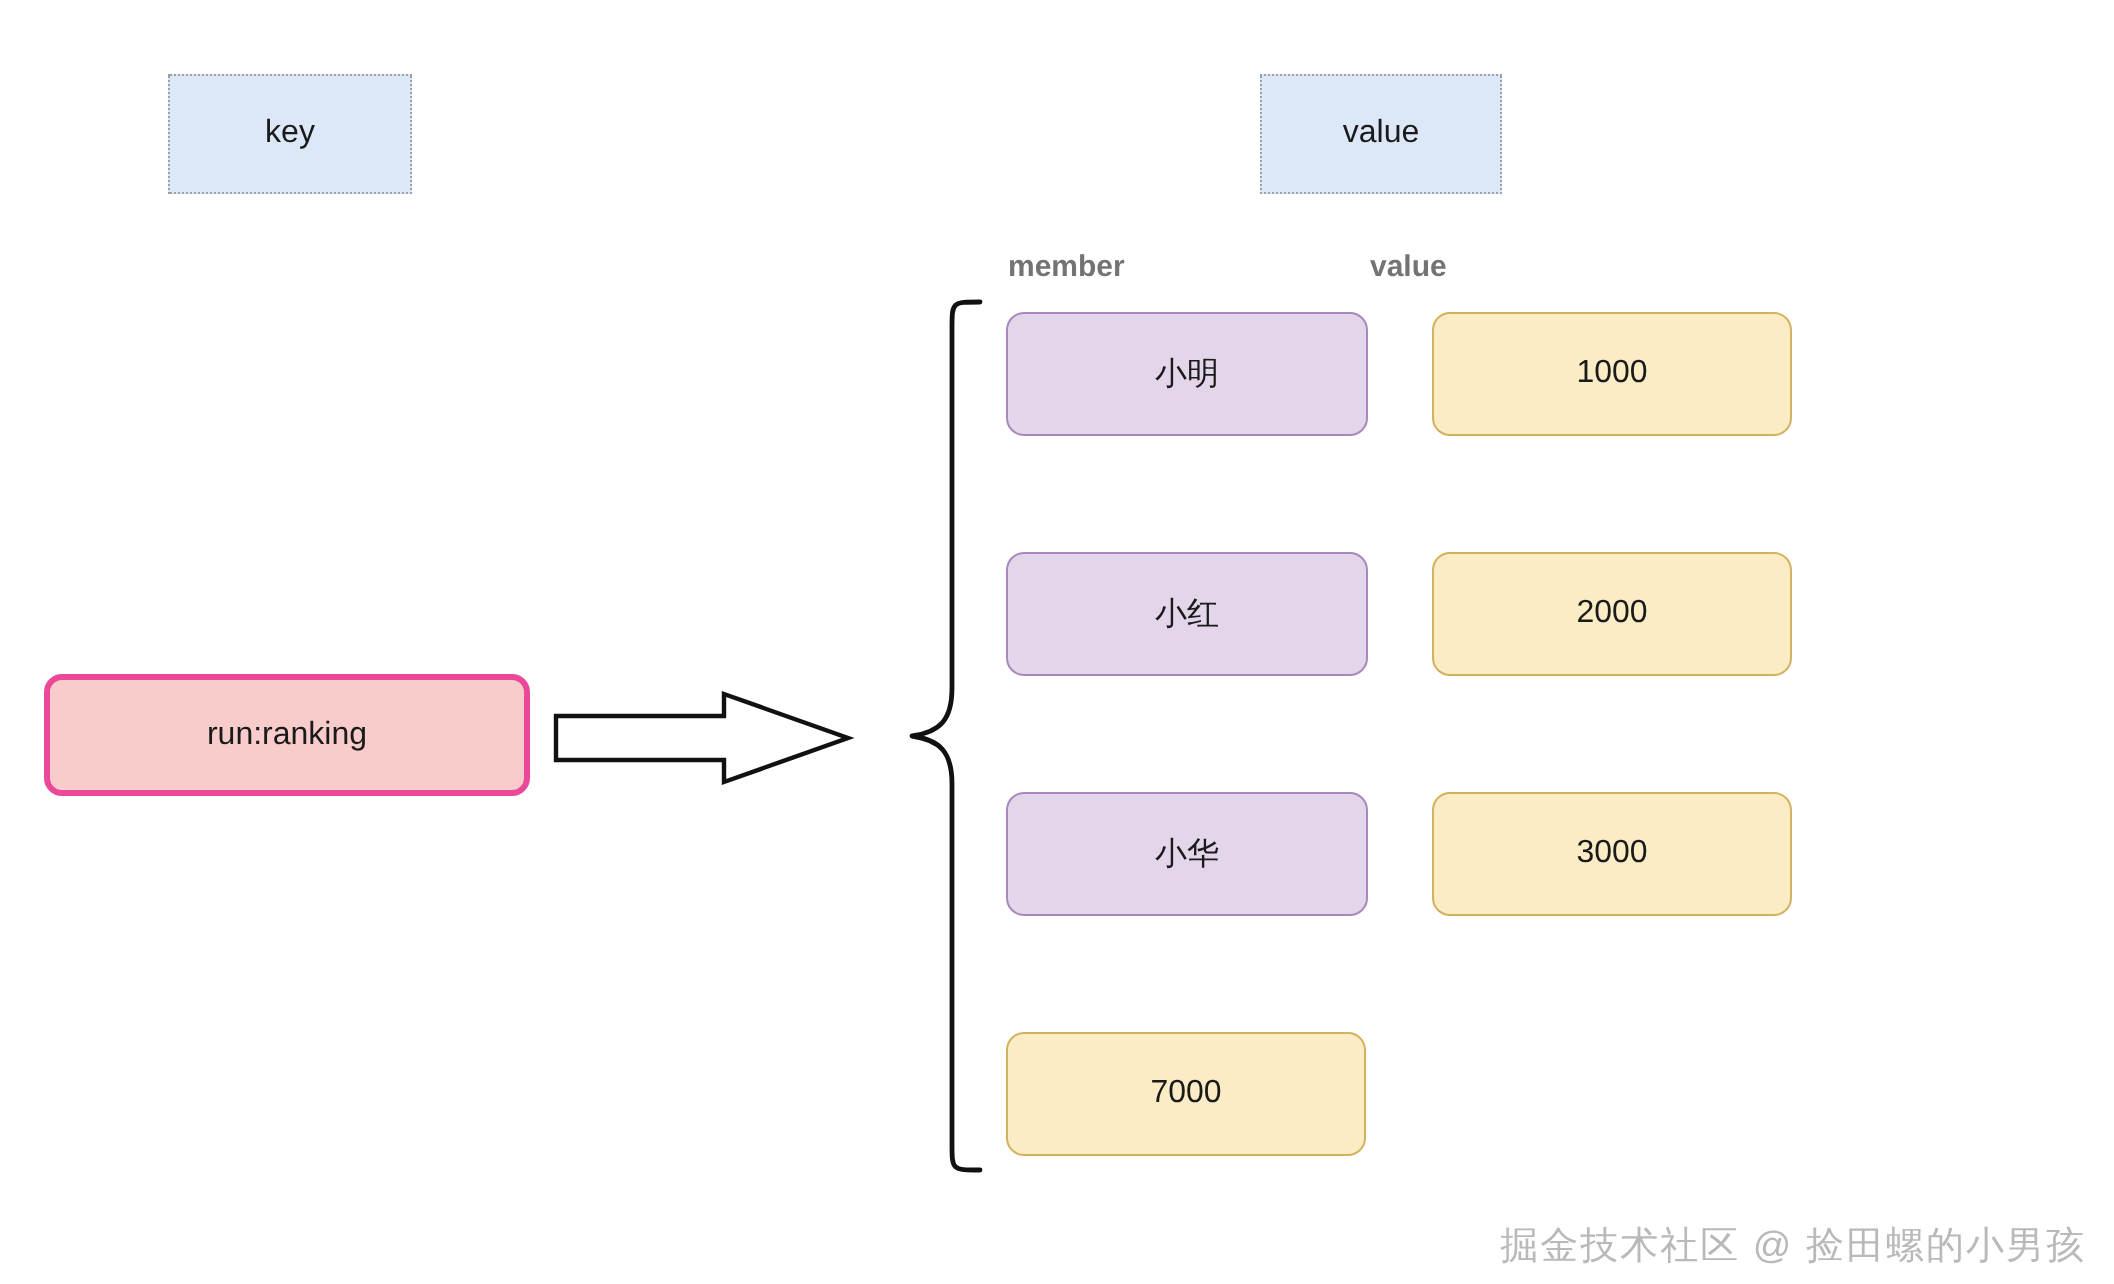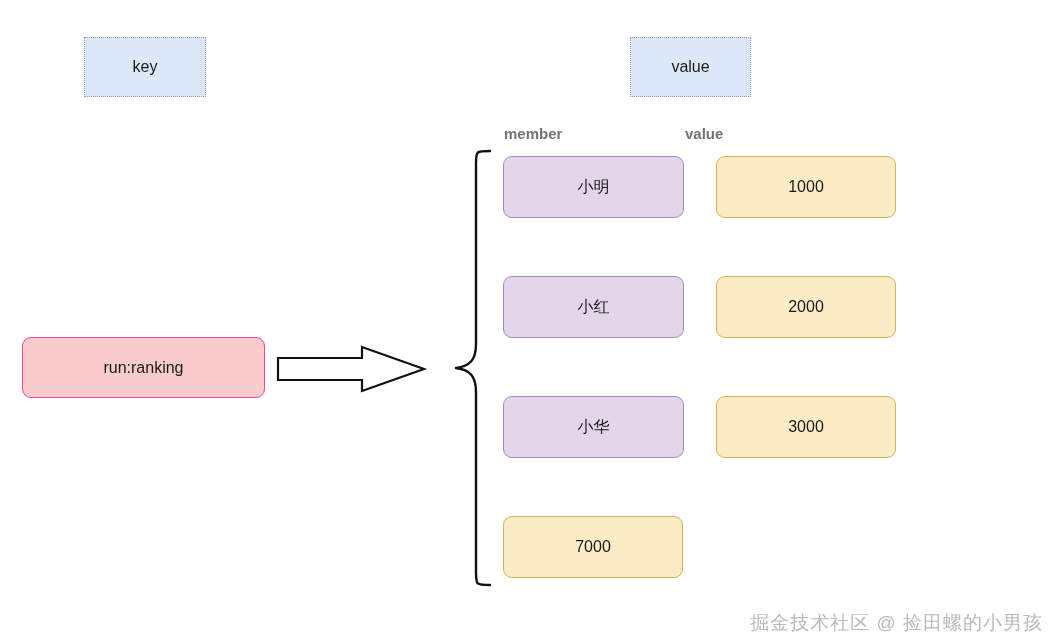--- a/index.html
+++ b/index.html
@@ -36,21 +36,21 @@
 
   
   #key-node {
     position: absolute;
     left: 22px;
     top: 337px;
     width: 243px;
     height: 61px;
     box-sizing: border-box;
     background: #f9cccc;
-    border: 1px solid #ec4899;
+    border: 3px solid #ec4899;
     border-radius: 9px;
     display: flex;
     align-items: center;
     justify-content: center;
     font-size: 16px;
     color: #1a1a1a;
   }
 
   
   #arrow {

